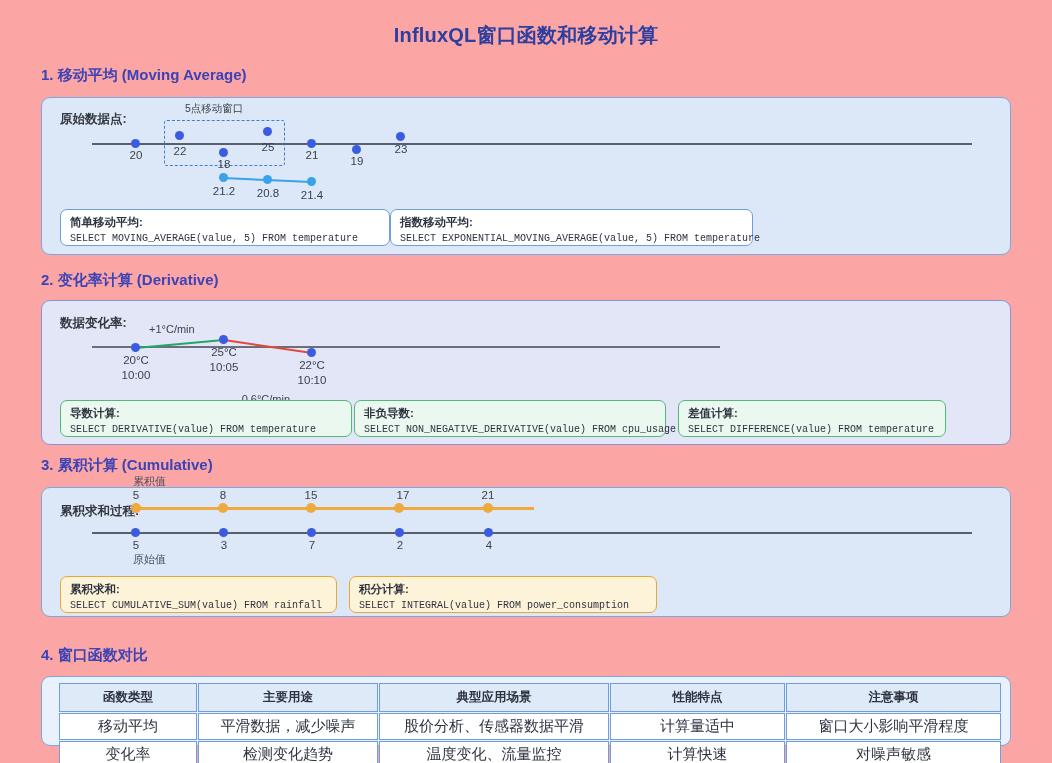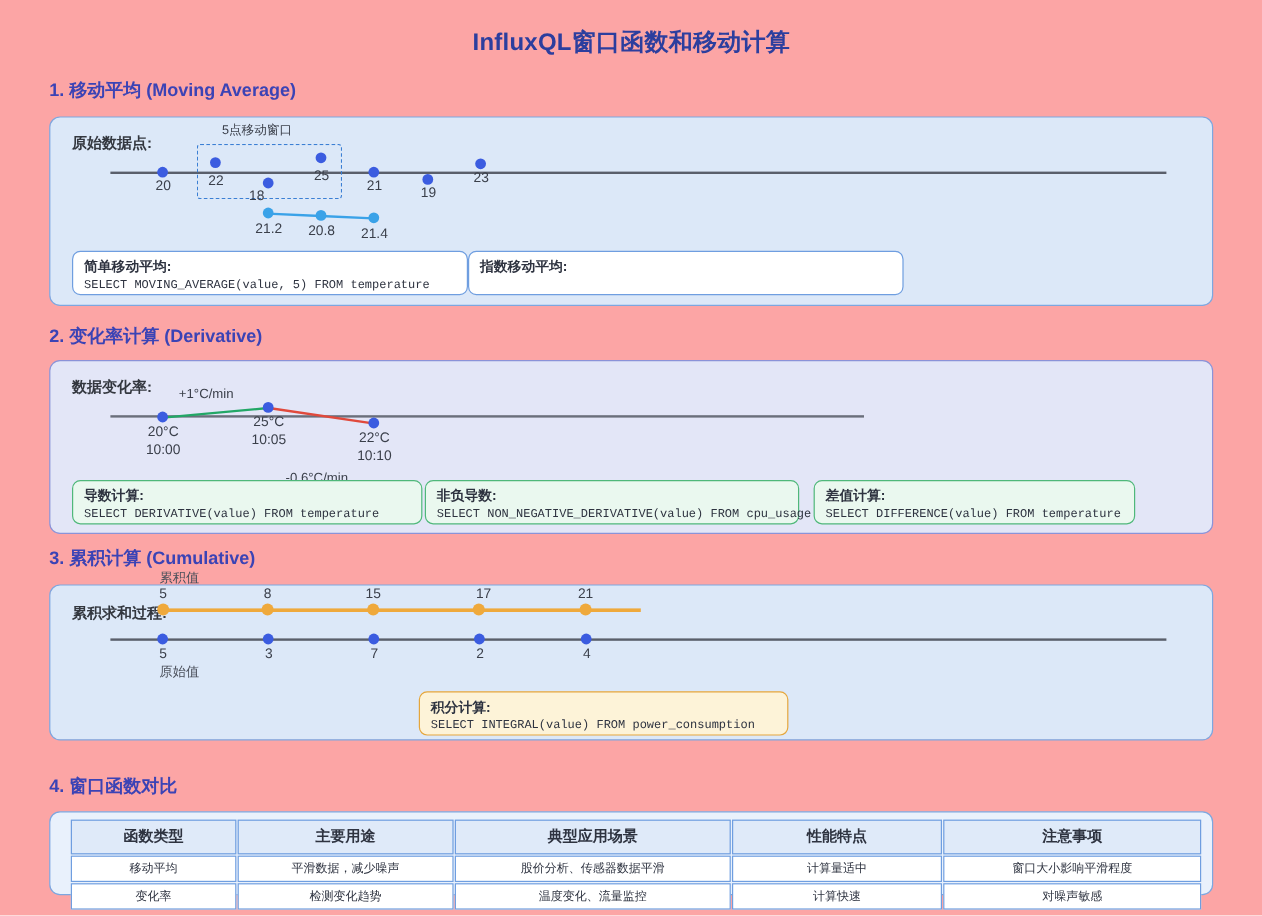--- a/index.html
+++ b/index.html
@@ -139,21 +139,21 @@
     white-space: nowrap;
   }
   table.cmp {
     position: absolute;
     border-collapse: separate;
     border-spacing: 1px;
     table-layout: fixed;
   }
   table.cmp th, table.cmp td {
     border: 1.2px solid #6f9ee0;
-    font-size: 10px;
+    font-size: 15px;
     color: #2e3340;
     text-align: center;
     padding: 3px 2px;
     background: #ffffff;
     white-space: nowrap;
     overflow: hidden;
   }
   table.cmp th {
     background: #dfeaf9;
     font-weight: bold;
@@ -181,21 +181,21 @@
     <div class="window-box" style="left:122px; top:22px; width:121px; height:46px;"></div>
     <div class="window-cap" style="left:143px; top:4px;">5点移动窗口</div>
 
     <div class="dot dot-blue" style="left:89px; top:41px; width:9px; height:9px;"></div>
     <div class="pt-label" style="left:69px; top:51px; width:50px;">20</div>
 
     <div class="dot dot-blue" style="left:133px; top:33px; width:9px; height:9px;"></div>
     <div class="pt-label" style="left:113px; top:47px; width:50px;">22</div>
 
     <div class="dot dot-blue" style="left:177px; top:50px; width:9px; height:9px;"></div>
-    <div class="pt-label" style="left:147px; top:60px; width:50px;">18</div>
+    <div class="pt-label" style="left:157px; top:60px; width:50px;">18</div>
 
     <div class="dot dot-blue" style="left:221px; top:29px; width:9px; height:9px;"></div>
     <div class="pt-label" style="left:201px; top:43px; width:50px;">25</div>
 
     <div class="dot dot-blue" style="left:265px; top:41px; width:9px; height:9px;"></div>
     <div class="pt-label" style="left:245px; top:51px; width:50px;">21</div>
 
     <div class="dot dot-blue" style="left:310px; top:47px; width:9px; height:9px;"></div>
     <div class="pt-label" style="left:290px; top:57px; width:50px;">19</div>
 
@@ -213,20 +213,21 @@
 
     <div class="dot dot-lblue" style="left:265px; top:79px; width:9px; height:9px;"></div>
     <div class="pt-label" style="left:242px; top:91px; width:56px;">21.4</div>
 
     <div class="codebox cb-blue" style="left:18px; top:111px; width:330px; height:37px;">
       <div class="cb-title">简单移动平均:</div>
       <div class="cb-code">SELECT MOVING_AVERAGE(value, 5) FROM temperature</div>
     </div>
     <div class="codebox cb-blue" style="left:348px; top:111px; width:363px; height:37px;">
       <div class="cb-title">指数移动平均:</div>
+      <div class="cb-code">SELECT EXPONENTIAL_MOVING_AVERAGE(value, 5) FROM temperature</div>
     </div>
   </div>
 
   <div class="sec-head" style="top:271px;">2. 变化率计算 (Derivative)</div>
 
   <div class="panel panel-lav" style="left:41px; top:300px; width:970px; height:145px;">
 
     <div class="panel-label" style="left:18px; top:14px;">数据变化率:</div>
 
     <div class="axis" style="left:50px; top:45px; width:628px; height:1.6px; background:#6a6f7b;"></div>
@@ -301,20 +302,24 @@
     <div class="pt-label" style="left:245px; top:51px; width:50px;">7</div>
 
     <div class="dot dot-blue" style="left:353px; top:40px; width:9px; height:9px;"></div>
     <div class="pt-label" style="left:333px; top:51px; width:50px;">2</div>
 
     <div class="dot dot-blue" style="left:442px; top:40px; width:9px; height:9px;"></div>
     <div class="pt-label" style="left:422px; top:51px; width:50px;">4</div>
 
     <div class="sm-label" style="left:64px; top:64px; width:60px;">原始值</div>
 
+    <div class="codebox cb-amber" style="left:18px; top:88px; width:277px; height:37px;">
+      <div class="cb-title">累积求和:</div>
+      <div class="cb-code">SELECT CUMULATIVE_SUM(value) FROM rainfall</div>
+    </div>
     <div class="codebox cb-amber" style="left:307px; top:88px; width:308px; height:37px;">
       <div class="cb-title">积分计算:</div>
       <div class="cb-code">SELECT INTEGRAL(value) FROM power_consumption</div>
     </div>
   </div>
 
   <div class="sec-head" style="top:646px;">4. 窗口函数对比</div>
 
   <div class="panel panel-blue" style="left:41px; top:676px; width:970px; height:70px; background:#e9f1fc;">
     <table class="cmp" style="left:16px; top:5px; width:938px;">

